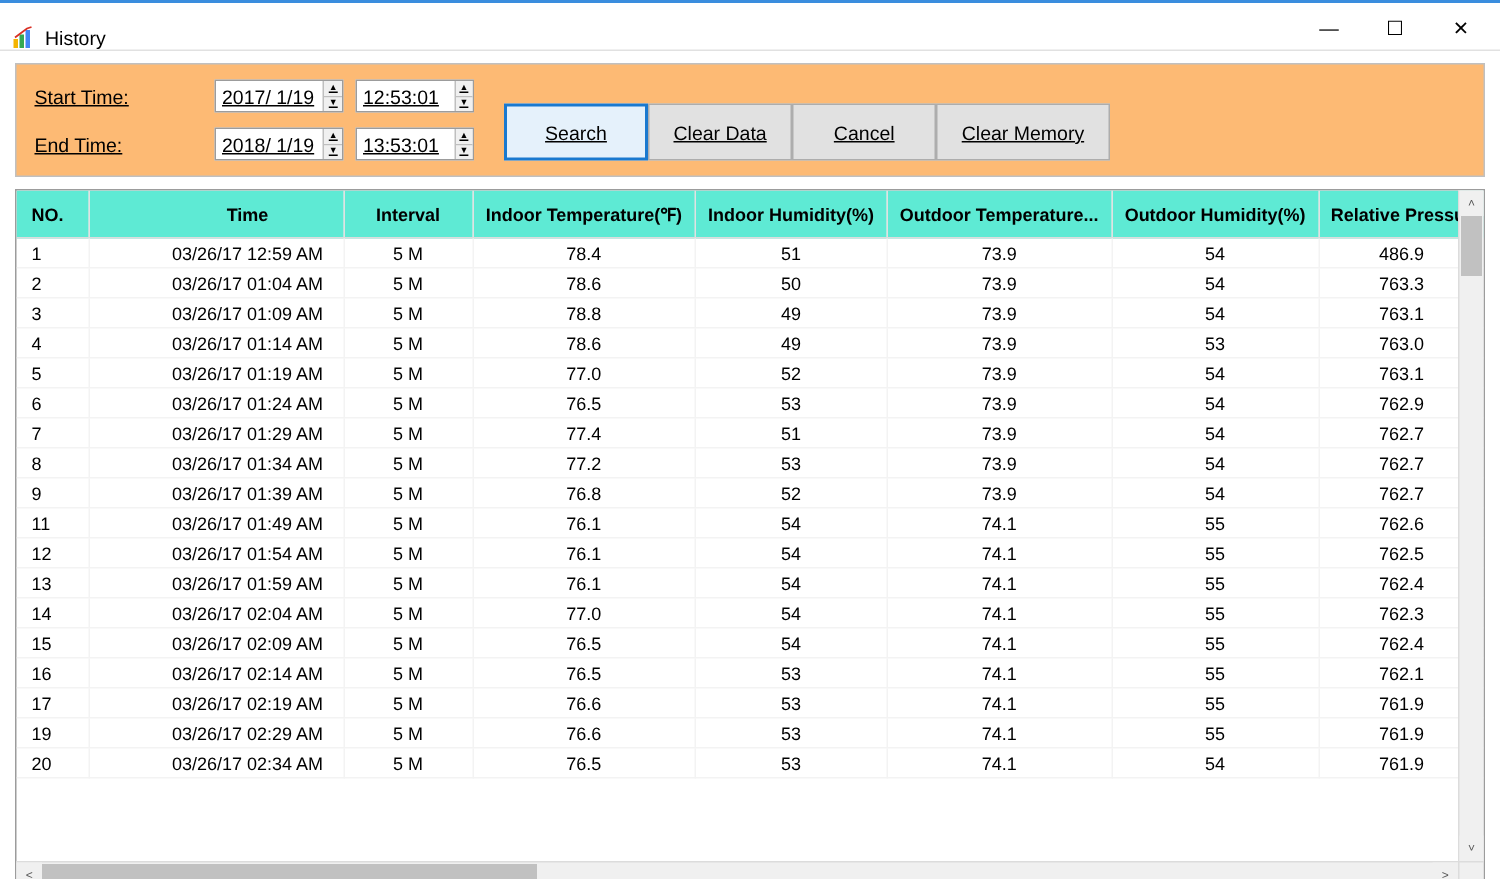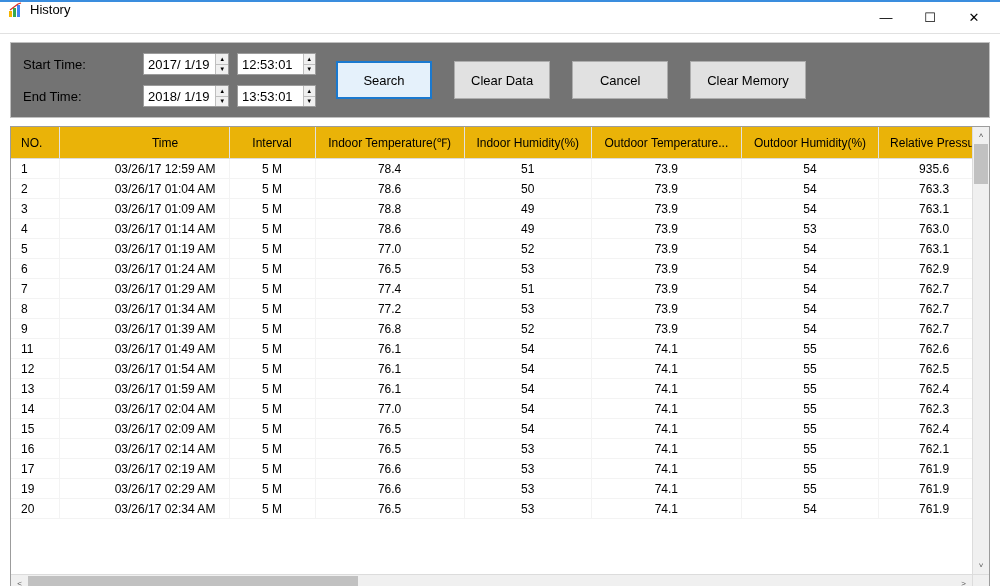--- a/index.html
+++ b/index.html
@@ -9,21 +9,21 @@
     font-family: "Segoe UI", Tahoma, sans-serif;
     font-size: 12px;
     background: #ffffff;
     color: #000;
     overflow: hidden;
   }
   .top-edge {
     height: 2px; background: #3a8dde;
   }
   .titlebar {
-    display: flex; align-items: flex-start;
+    display: flex; align-items: flex-end;
     height: 32px;
     padding: 0 4px 0 8px;
     background: #ffffff;
     border-bottom: 1px solid #e1e1e1;
   }
   .app-icon {
     width: 16px; height: 16px;
     margin-right: 6px;
     display: inline-block;
   }
@@ -43,24 +43,25 @@
     font-family: "Segoe UI Symbol", sans-serif;
     color: #000;
   }
 
   .body-area {
     padding: 8px 10px 6px 10px;
   }
 
   .filter-panel {
     border: 1px solid #c0c0c0;
-    background: #737373;
+    background: #fdba74;
     padding: 10px 12px;
     display: flex;
-    align-items: center;
+    align-items: flex-end;
+    text-decoration: underline;
   }
   .date-col {
     display: flex;
     flex-direction: column;
     gap: 10px;
     margin-right: 10px;
   }
   .date-row {
     display: flex;
     align-items: center;
@@ -98,21 +99,20 @@
     background: #f0f0f0;
     display: flex; align-items: center; justify-content: center;
     font-size: 6px;
     line-height: 1;
     border-bottom: 1px solid #bfbfbf;
   }
   .spin-btn:last-child { border-bottom: none; }
 
   .btn-row {
     display: flex;
-    gap: 22px;
     align-items: center;
     margin-left: 10px;
   }
   .action-btn {
     height: 38px;
     min-width: 96px;
     padding: 0 16px;
     background: #e1e1e1;
     border: 1px solid #adadad;
     font-size: 13px;
@@ -137,24 +137,24 @@
     overflow-y: hidden;
     flex: 1;
     position: relative;
   }
   table {
     border-collapse: collapse;
     width: 100%;
     font-size: 12px;
   }
   thead th {
-    background: #eab308;
+    background: #5eead4;
     border-bottom: 1px solid #dcdcdc;
     border-right: 1px solid #e1e1e1;
-    font-weight: normal;
+    font-weight: bold;
     padding: 7px 6px;
     text-align: center;
     font-size: 12px;
     color: #000;
     white-space: nowrap;
   }
   thead th:last-child { border-right: none; }
   tbody td {
     padding: 2.5px 6px;
     text-align: center;
@@ -306,21 +306,21 @@
         </thead>
         <tbody id="tbody">
             <tr>
               <td class="col-no">1</td>
               <td class="col-time">03/26/17 12:59 AM</td>
               <td class="col-int">5 M</td>
               <td>78.4</td>
               <td>51</td>
               <td>73.9</td>
               <td>54</td>
-              <td>935.6</td>
+              <td>486.9</td>
             </tr>
             <tr>
               <td class="col-no">2</td>
               <td class="col-time">03/26/17 01:04 AM</td>
               <td class="col-int">5 M</td>
               <td>78.6</td>
               <td>50</td>
               <td>73.9</td>
               <td>54</td>
               <td>763.3</td>

